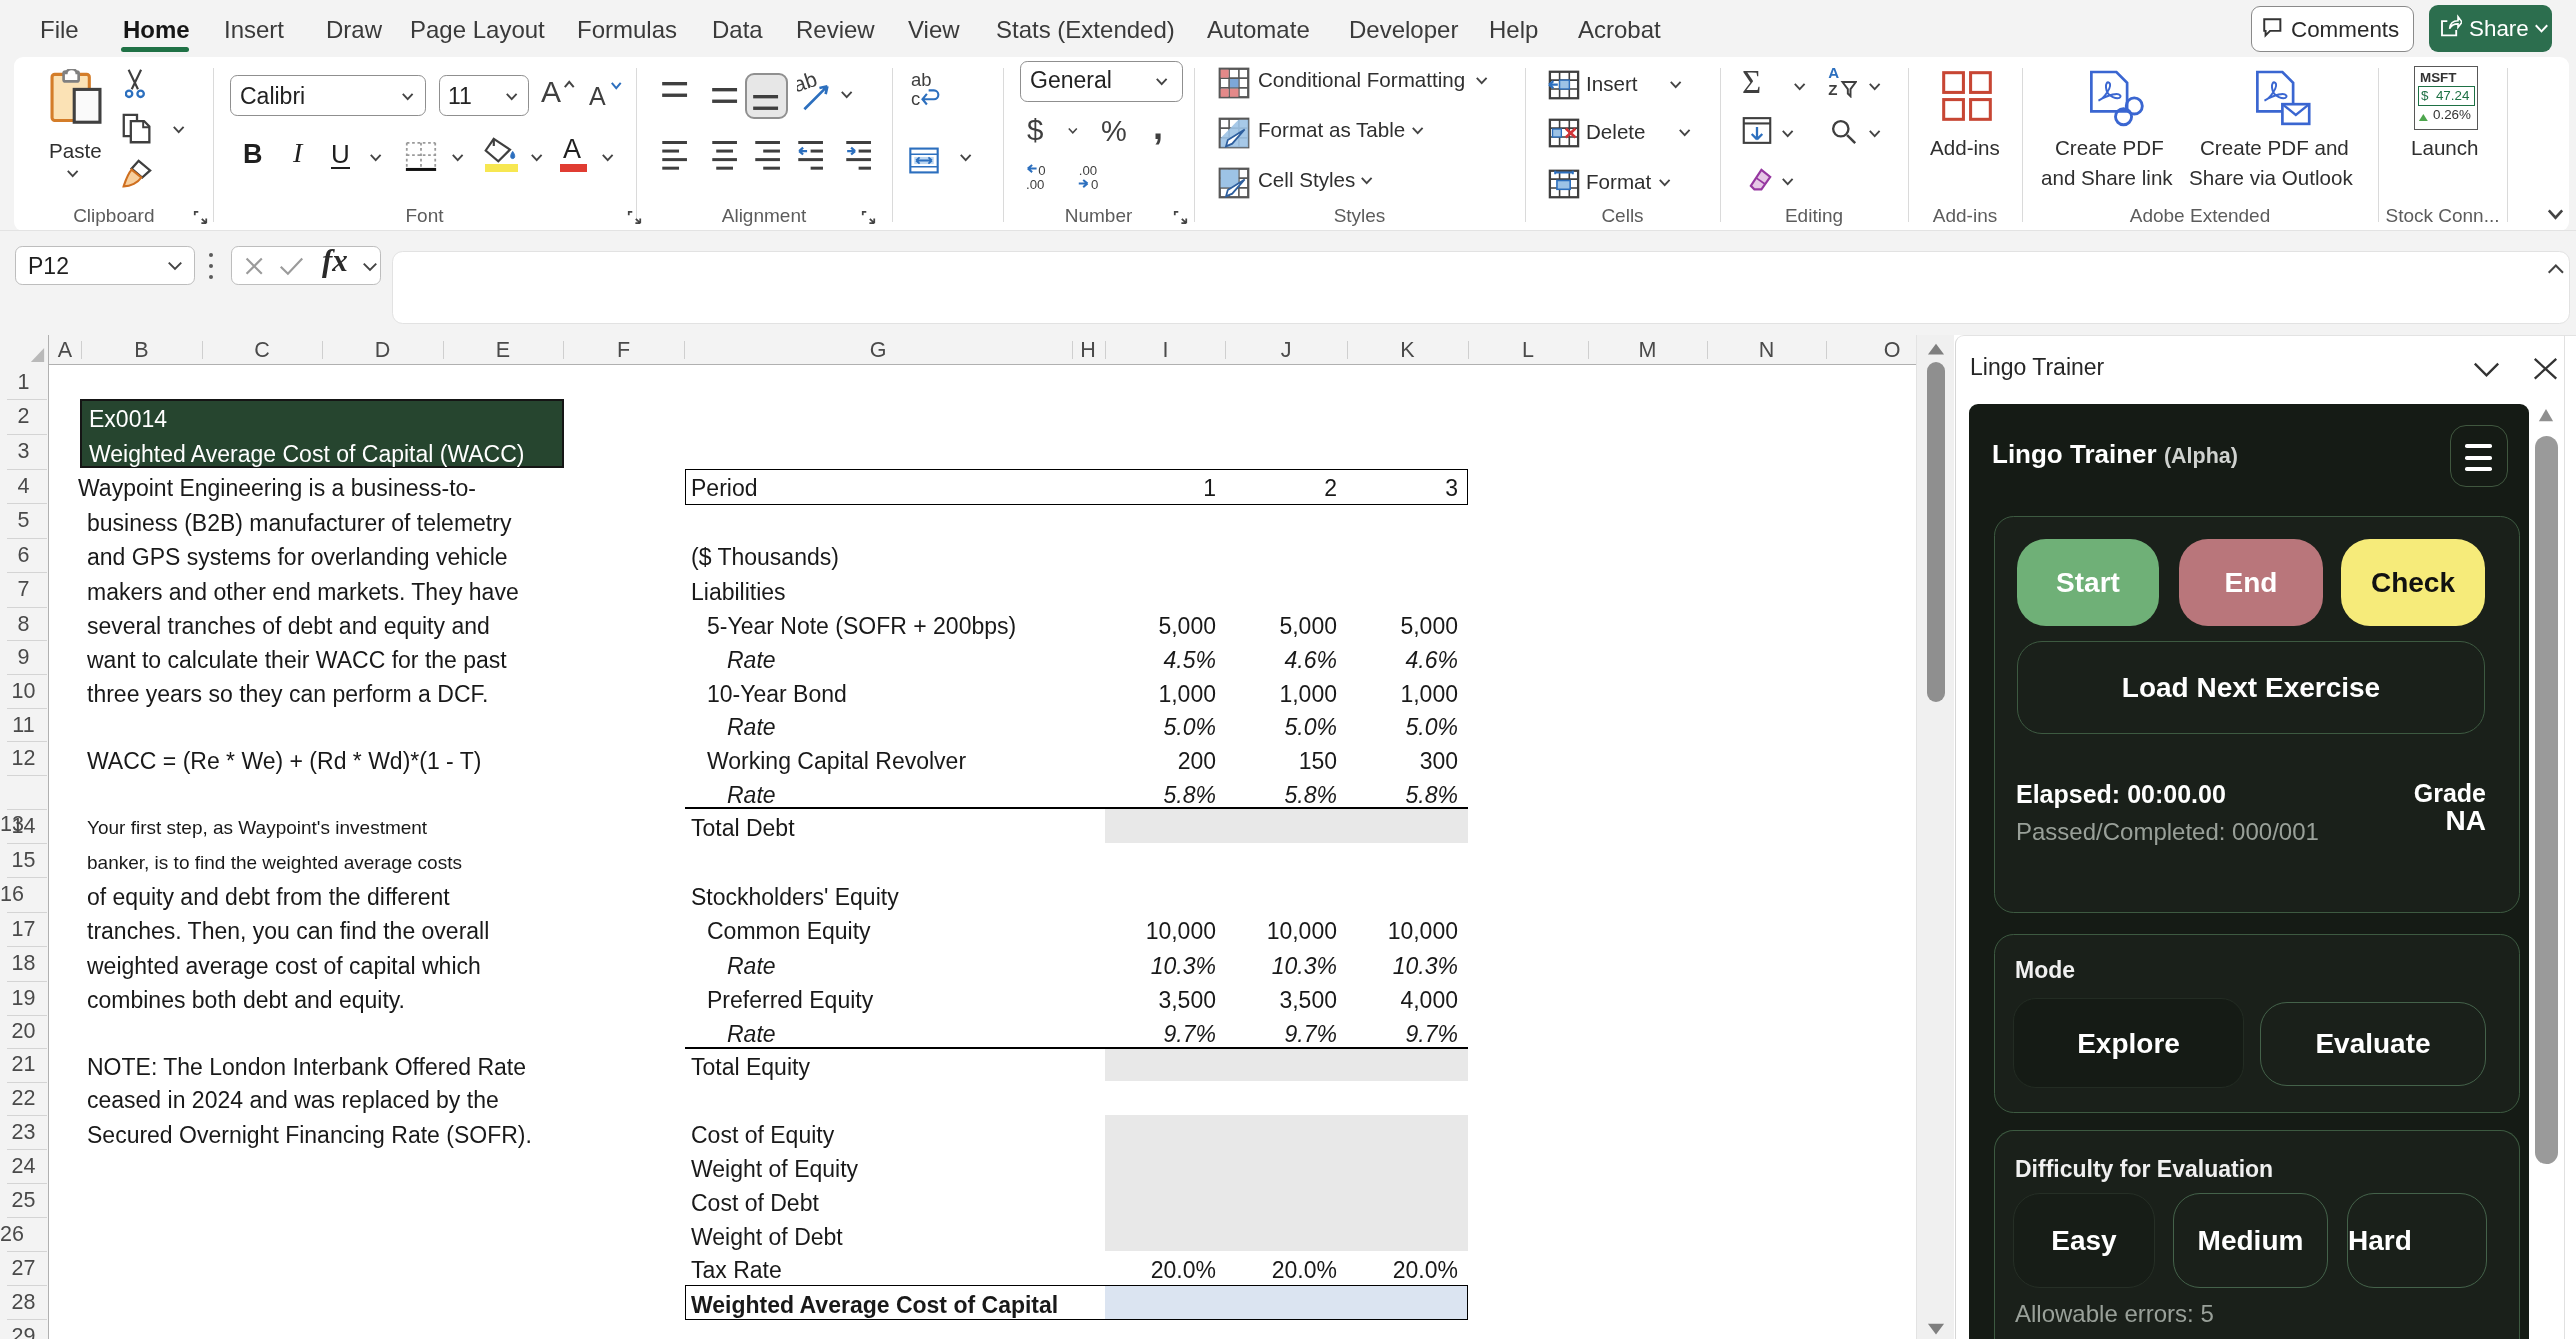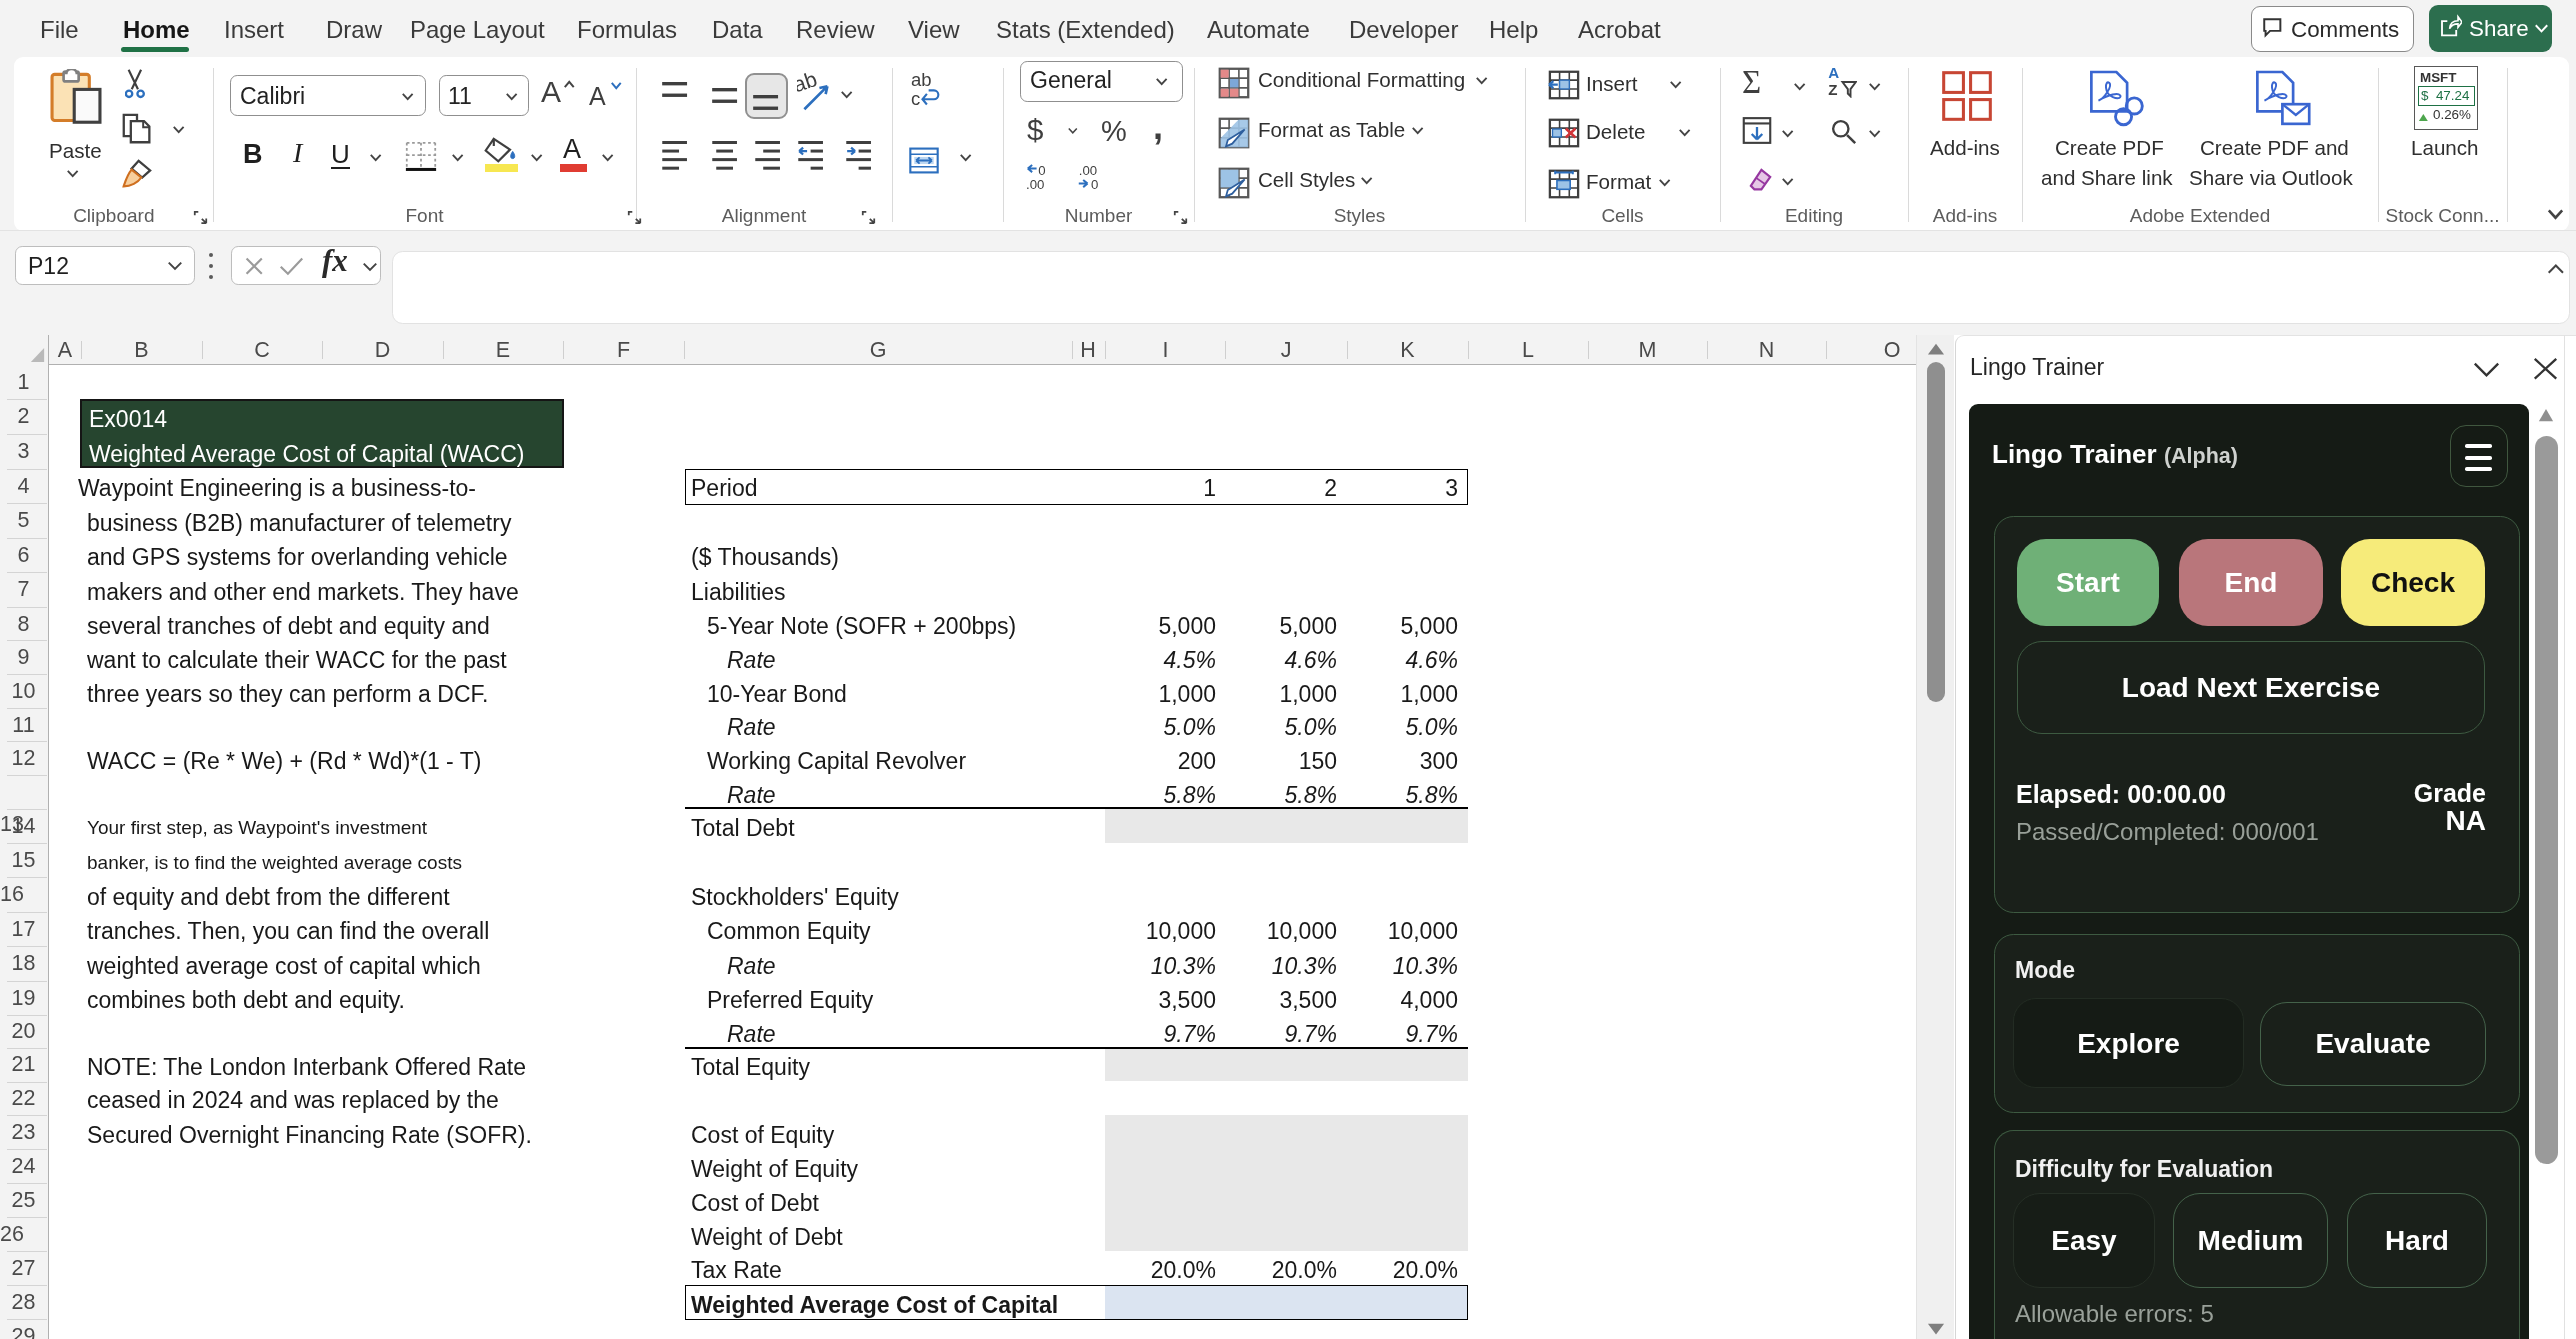--- a/index.html
+++ b/index.html
@@ -603,19 +603,19 @@
 <div class="a" style="left:2327px;top:806px;width:159px;height:29px;line-height:29px;text-align:right;font-size:28px;font-weight:700;color:#fff">NA</div>
 <div class="a" style="left:2016px;top:818px;height:27px;line-height:27px;font-size:24px;color:#99a099">Passed/Completed: 000/001</div>
 <div class="a" style="left:1994px;top:934px;width:526px;height:179px;border:1.8px solid #3d5a41;border-radius:19.7px;background:#1a201a"></div>
 <div class="a" style="left:2015px;top:959px;height:23px;line-height:23px;font-size:23px;font-weight:700;color:#f0f0f0">Mode</div>
 <div class="a" style="left:2013px;top:998px;width:231px;height:90px;background:#151b15;border:1.8px solid #232c23;border-radius:23px;text-align:center;line-height:89px;font-size:28px;font-weight:700;color:#fff">Explore</div>
 <div class="a" style="left:2260px;top:1002px;width:226px;height:84px;border:1.8px solid #44624a;border-radius:27px;text-align:center;line-height:82px;font-size:28px;font-weight:700;color:#fff">Evaluate</div>
 <div class="a" style="left:1994px;top:1130px;width:526px;height:209px;border:1.8px solid #3d5a41;border-bottom:none;border-radius:19.7px 19.7px 0 0;background:#1a201a"></div>
 <div class="a" style="left:2015px;top:1158px;height:23px;line-height:23px;font-size:23px;font-weight:700;color:#f0f0f0">Difficulty for Evaluation</div>
 <div class="a" style="left:2013px;top:1193px;width:142px;height:95px;background:#171d17;border:1.8px solid #262f26;border-radius:27px;text-align:center;line-height:93px;font-size:28px;font-weight:700;color:#fff">Easy</div>
 <div class="a" style="left:2173px;top:1193px;width:155px;height:95px;border:1.8px solid #44624a;border-radius:27px;text-align:center;line-height:93px;font-size:28px;font-weight:700;color:#fff">Medium</div>
-<div class="a" style="left:2347px;top:1193px;width:140px;height:95px;border:1.8px solid #44624a;border-radius:27px;text-align:center;line-height:93px;font-size:28px;font-weight:700;color:#fff">Hard</div>
+<div class="a" style="left:2347px;top:1193px;width:140px;height:95px;border:1.8px solid #44624a;border-radius:27px;line-height:93px;font-size:28px;font-weight:700;color:#fff">Hard</div>
 <div class="a" style="left:2015px;top:1300px;height:27px;line-height:27px;font-size:24px;color:#99a099">Allowable errors: 5</div>
 <svg class="a" style="left:2538px;top:408px" width="16" height="14.3" viewBox="0 0 18 16">
     <path d="M9 1 L17 15 H1 Z" fill="#8f8f8f"></path>
   </svg>
 <div class="a" style="left:2535px;top:436px;width:23px;height:728px;background:#9a9a9a;border-radius:11.6px"></div>
 <div class="a" style="left:2564px;top:335px;width:0.9px;height:1004px;background:#e1e1e1"></div>
 
 </body></html>

